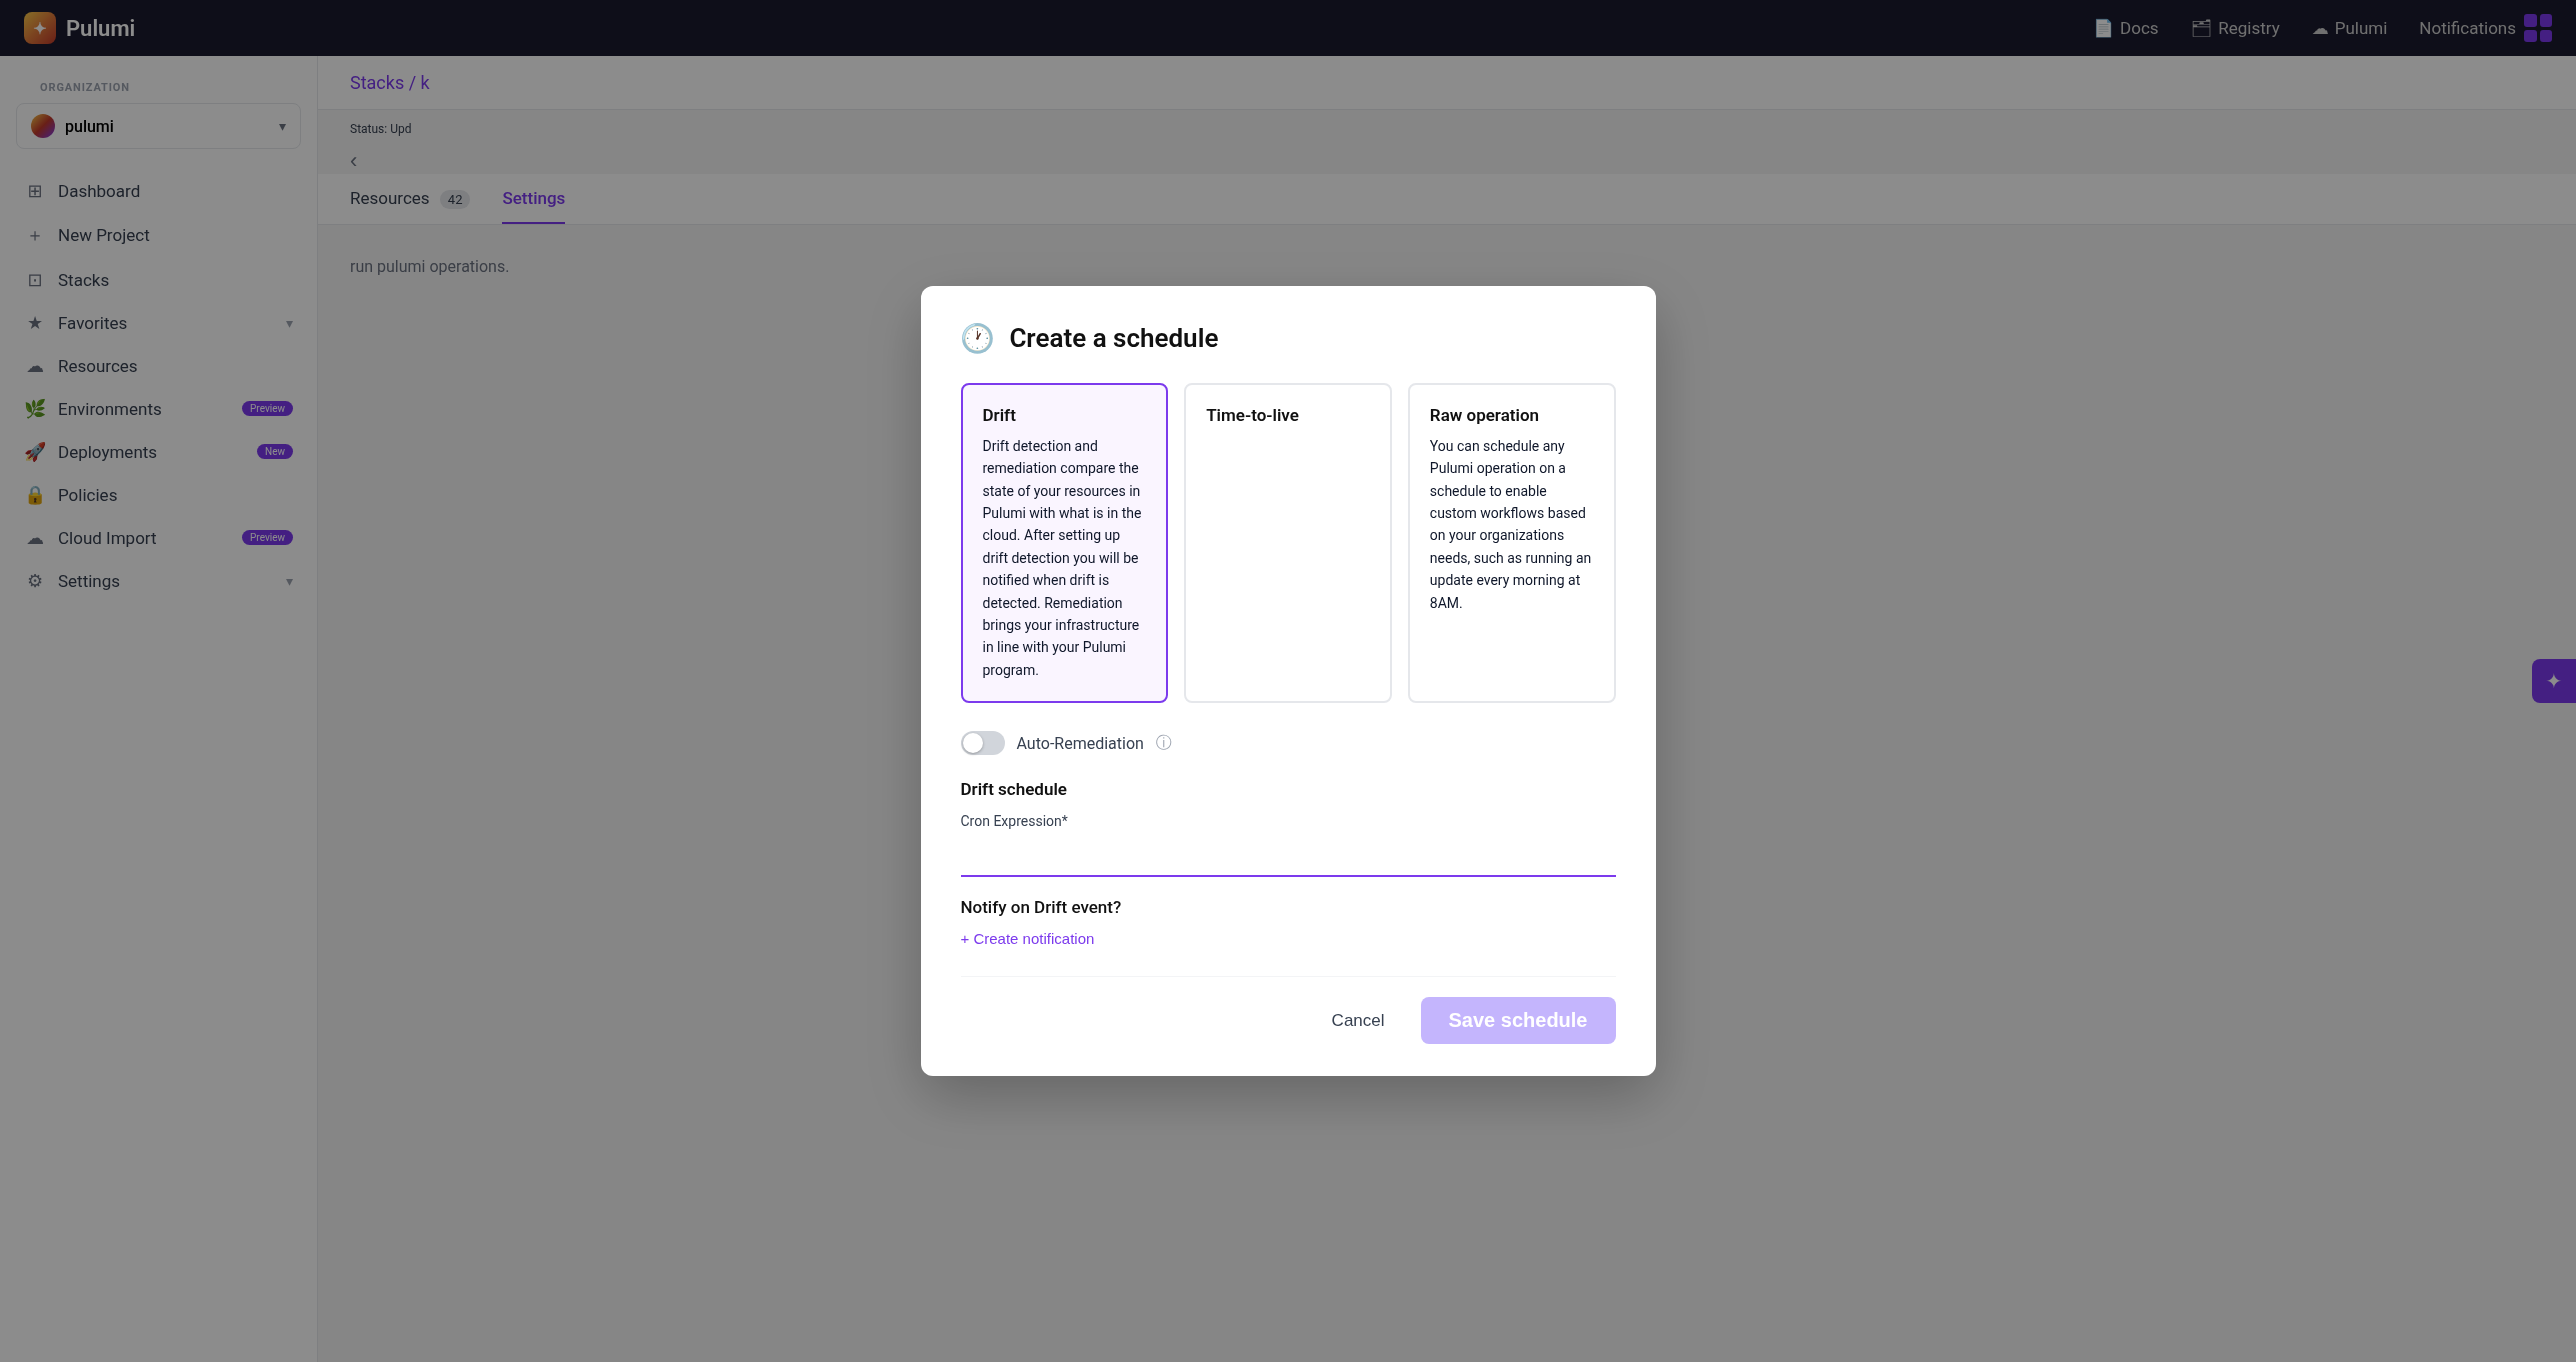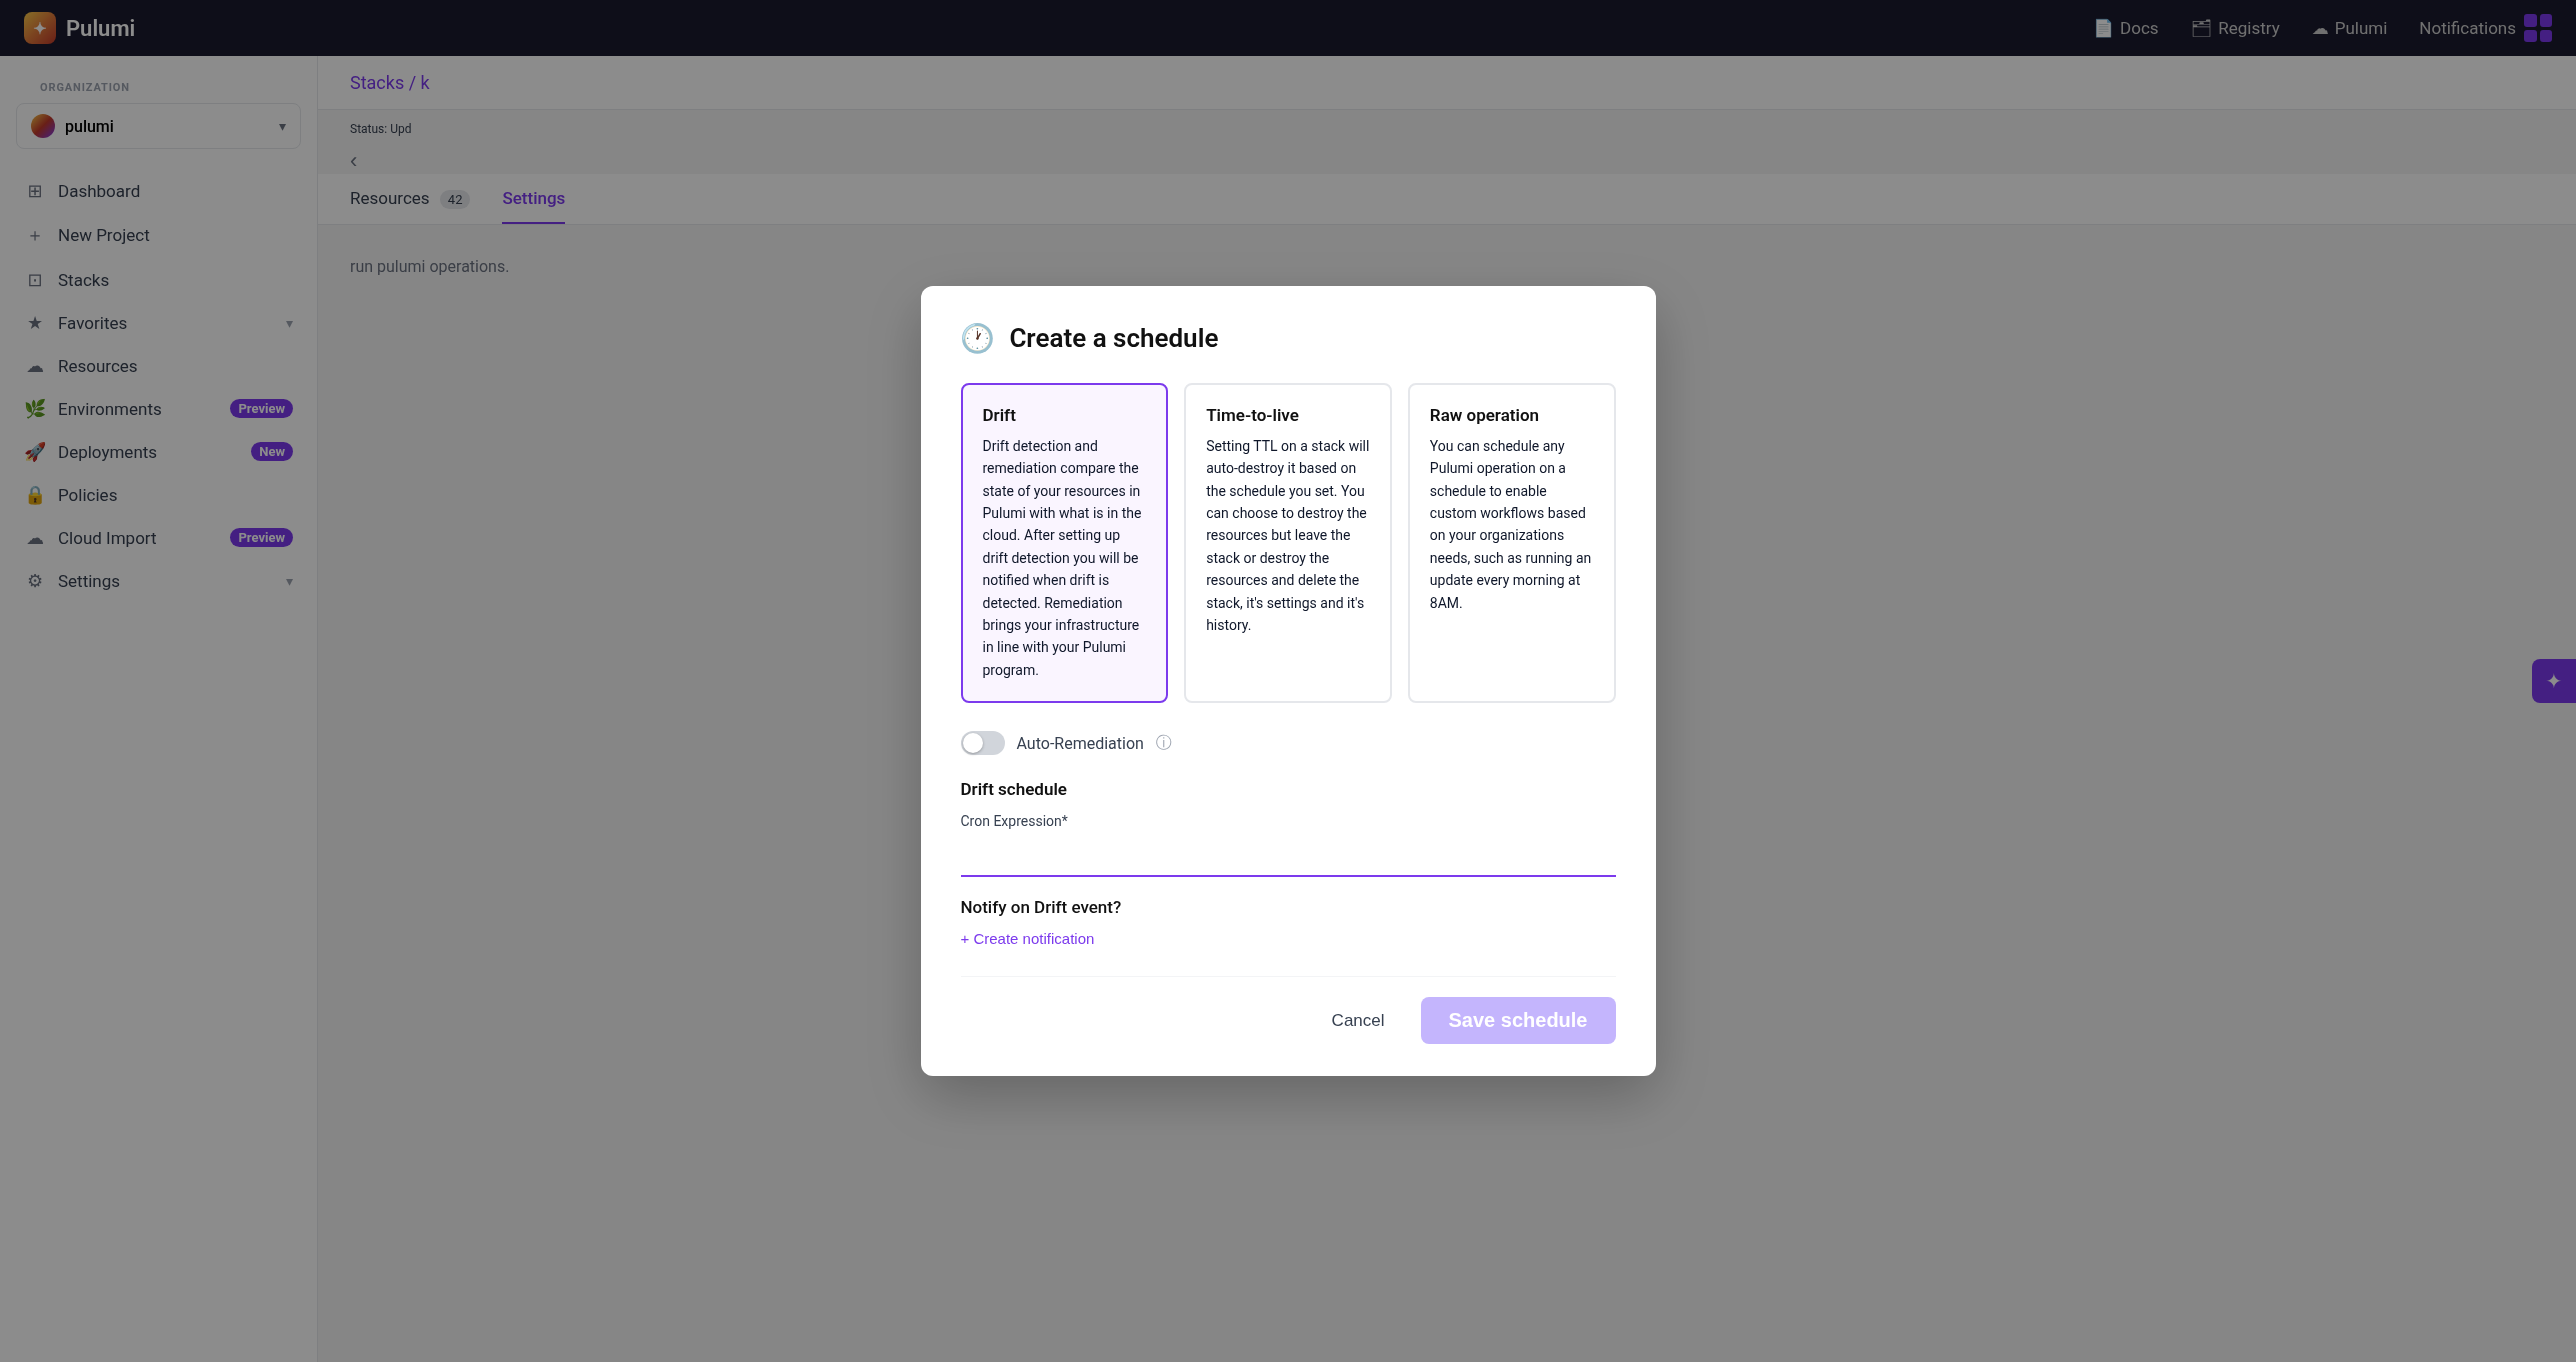--- a/index.html
+++ b/index.html
@@ -99,21 +99,21 @@
     .chevron-down { font-size: 14px; color: #6b7280; }
     .sidebar-nav-item {
       display: flex; align-items: center; gap: 12px;
       padding: 11px 24px;
       cursor: pointer; font-size: 17px; color: #374151;
       text-decoration: none;
     }
     .sidebar-nav-item .icon { color: #6b7280; font-size: 18px; width: 22px; text-align: center; }
     .sidebar-nav-item .label { flex: 1; }
     .badge {
-      font-size: 13px; font-weight: 700; padding: 2px 8px;
+      font-size: 10px; font-weight: 400; padding: 2px 8px;
       border-radius: 98px;
     }
     .badge-preview { background: #7c3aed; color: #fff; }
     .badge-new { background: #7c3aed; color: #fff; }
     .sidebar-nav-item .expand-icon { color: #9ca3af; font-size: 14px; }
 
     
     .main {
       flex: 1;
       background: #f5f5f5;
@@ -435,21 +435,20 @@
     </div>
 
     
     <div class="schedule-cards">
       <div class="schedule-card selected">
         <div class="schedule-card-title">Drift</div>
         <div class="schedule-card-desc">Drift detection and remediation compare the state of your resources in Pulumi with what is in the cloud. After setting up drift detection you will be notified when drift is detected. Remediation brings your infrastructure in line with your Pulumi program.</div>
       </div>
       <div class="schedule-card">
         <div class="schedule-card-title">Time-to-live</div>
-        <div class="schedule-card-desc">Setting TTL on a stack will auto-destroy it based on the schedule you set. You can choose to destroy the resources but leave the stack or destroy the resources and delete the stack, it's settings and it's history.</div>
       </div>
       <div class="schedule-card">
         <div class="schedule-card-title">Raw operation</div>
         <div class="schedule-card-desc">You can schedule any Pulumi operation on a schedule to enable custom workflows based on your organizations needs, such as running an update every morning at 8AM.</div>
       </div>
     </div>
 
     
     <div class="auto-rem-row">
       <div class="toggle"></div>

